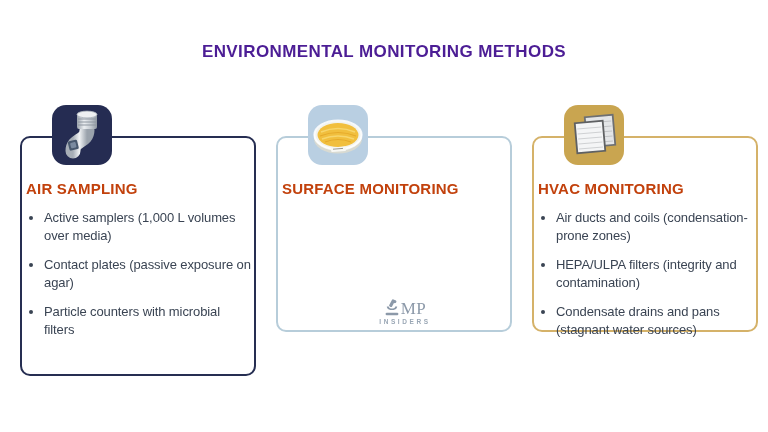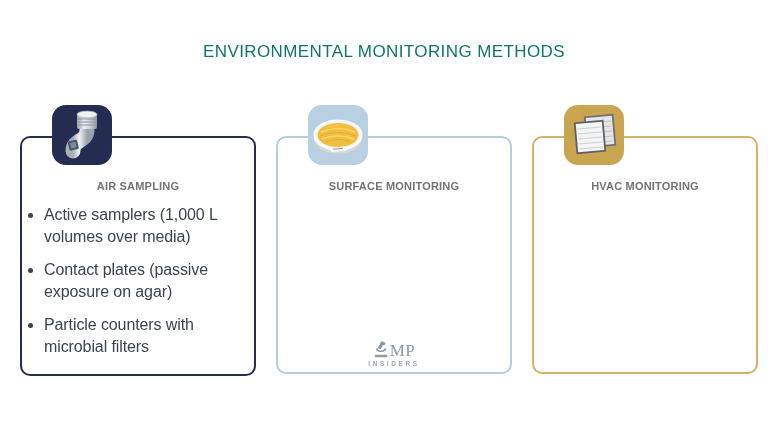--- a/index.html
+++ b/index.html
@@ -3,53 +3,53 @@
 <meta charset="utf-8">
 <style>
   html,body{margin:0;padding:0;}
   body{
     width:768px;height:432px;background:#ffffff;
     font-family:"Liberation Sans","DejaVu Sans",sans-serif;
     position:relative;overflow:hidden;
   }
   .page-title{
     position:absolute;top:42px;left:0;width:768px;
-    text-align:center;font-size:17px;font-weight:400;
-    letter-spacing:.4px;color:#0f766e;margin:0;
+    text-align:center;font-size:17px;font-weight:700;
+    letter-spacing:.4px;color:#4c1d95;margin:0;
   }
   .card{
-    position:absolute;top:136px;height:238px;width:236px;
+    position:absolute;top:136px;height:196px;width:236px;
     background:#fff;border:2px solid #000;border-radius:10px;
     box-sizing:border-box;
   }
   .card--air{left:20px;border-color:#262e52;height:240px;}
   .card--surface{left:276px;border-color:#b7cdda;}
   .card--hvac{left:532px;width:226px;border-color:#d5b269;}
   .icon-badge{
     position:absolute;top:-33px;left:30px;width:60px;height:60px;
     border-radius:14px;display:flex;align-items:center;justify-content:center;
   }
   .icon-badge--air{background:#252c52;}
   .icon-badge--surface{background:#b9cfe2;}
   .icon-badge--hvac{background:#c9a550;}
   .card-title{
-    margin:42px 4px 12px;text-align:center;
-    font-size:11px;font-weight:800;letter-spacing:.2px;color:#737373;
+    margin:42px 4px 12px;text-align:left;
+    font-size:15px;font-weight:800;letter-spacing:.2px;color:#c2410c;
   }
   .card-desc{
     margin:0 8px 12px 14px;font-style:italic;
     font-size:11.7px;letter-spacing:-.1px;line-height:1.5;color:#3a4453;
   }
   .card-bullets{
     margin:0;padding:0 2px 0 22px;list-style:disc;
-    font-size:16px;letter-spacing:-.1px;line-height:1.35;color:#3a4453;
+    font-size:13px;letter-spacing:-.1px;line-height:1.35;color:#3a4453;
   }
   .card-bullets li{margin-bottom:12px;}
   .brand{
-    position:absolute;bottom:5px;left:0;width:100%;
+    position:absolute;bottom:5px;left:11px;width:100%;
     text-align:center;color:#8fa0ae;line-height:1;
   }
   .brand-row{display:flex;align-items:flex-end;justify-content:center;gap:1px;}
   .brand-letters{
     font-family:"Liberation Serif","DejaVu Serif",serif;
     font-size:17px;color:#8c99a9;letter-spacing:.5px;
   }
   .brand-subtext{
     font-size:6.5px;letter-spacing:2.6px;color:#9aa7b5;margin-top:2px;
     font-weight:600;
@@ -142,13 +142,18 @@
         <rect x="12" y="17" width="28" height="30" fill="#f4f5f6" stroke="#5f6163" stroke-width="1.8"></rect>
         <line x1="14" y1="23" x2="38" y2="23" stroke="#cfd1d3" stroke-width="1"></line>
         <line x1="14" y1="28" x2="38" y2="28" stroke="#cfd1d3" stroke-width="1"></line>
         <line x1="14" y1="33" x2="38" y2="33" stroke="#cfd1d3" stroke-width="1"></line>
         <line x1="14" y1="38" x2="38" y2="38" stroke="#cfd1d3" stroke-width="1"></line>
         <line x1="14" y1="43" x2="38" y2="43" stroke="#cfd1d3" stroke-width="1"></line>
       </g>
     </svg>
   </div>
   <h2 class="card-title">HVAC MONITORING</h2>
+  <ul class="card-bullets">
+    <li>Air ducts and coils (condensation-prone zones)</li>
+    <li>HEPA/ULPA filters (integrity and contamination)</li>
+    <li>Condensate drains and pans (stagnant water sources)</li>
+  </ul>
 </section>
 
 </body></html>

